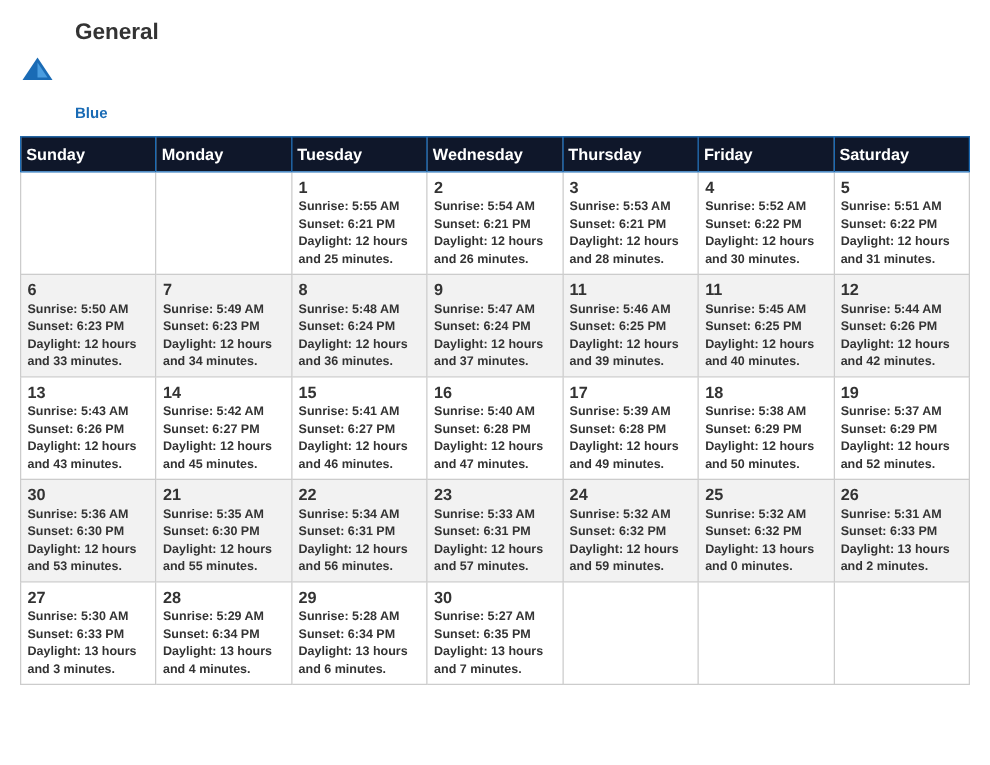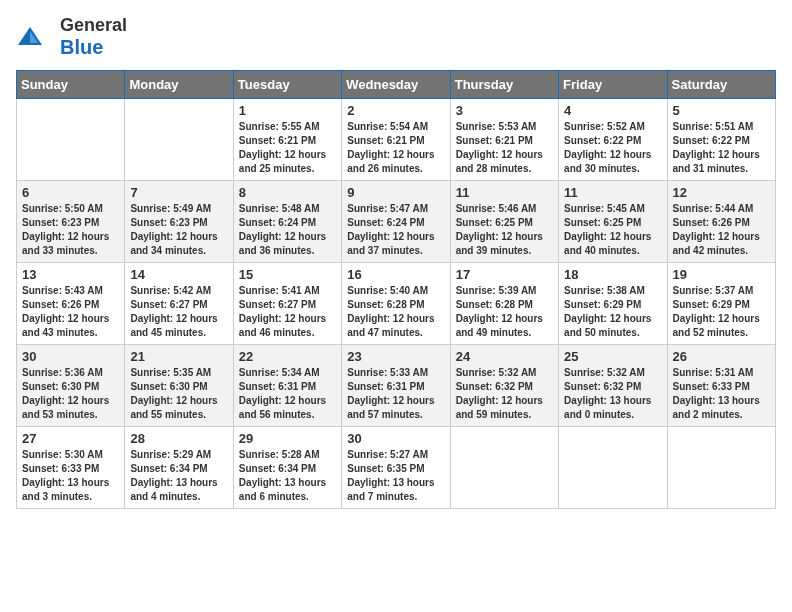--- a/index.html
+++ b/index.html
@@ -25,23 +25,24 @@
       display: flex;
       flex-direction: column;
       line-height: 1.1;
     }
     .logo-general {
       font-size: 18px;
       font-weight: bold;
       color: #333;
     }
     .logo-blue {
-      font-size: 20px;
+      font-size: 12px;
       font-weight: bold;
       color: #1a6bb5;
+      margin-top: 48px;
     }
     .logo-icon {
       width: 28px;
       height: 28px;
       margin-right: 4px;
     }
     .title-block {
       text-align: right;
     }
     .month-title {
@@ -52,21 +53,21 @@
     .location {
       font-size: 15px;
       color: #555;
     }
     .calendar {
       width: 100%;
       border-collapse: collapse;
       border: 1px solid #ccc;
     }
     .calendar th {
-      background-color: #737373;
+      background-color: #0f172a;
       color: #fff;
       font-size: 13px;
       font-weight: bold;
       padding: 6px 4px;
       text-align: left;
       border: 1px solid #1a6bb5;
     }
     .calendar td {
       vertical-align: top;
       border: 1px solid #ccc;

